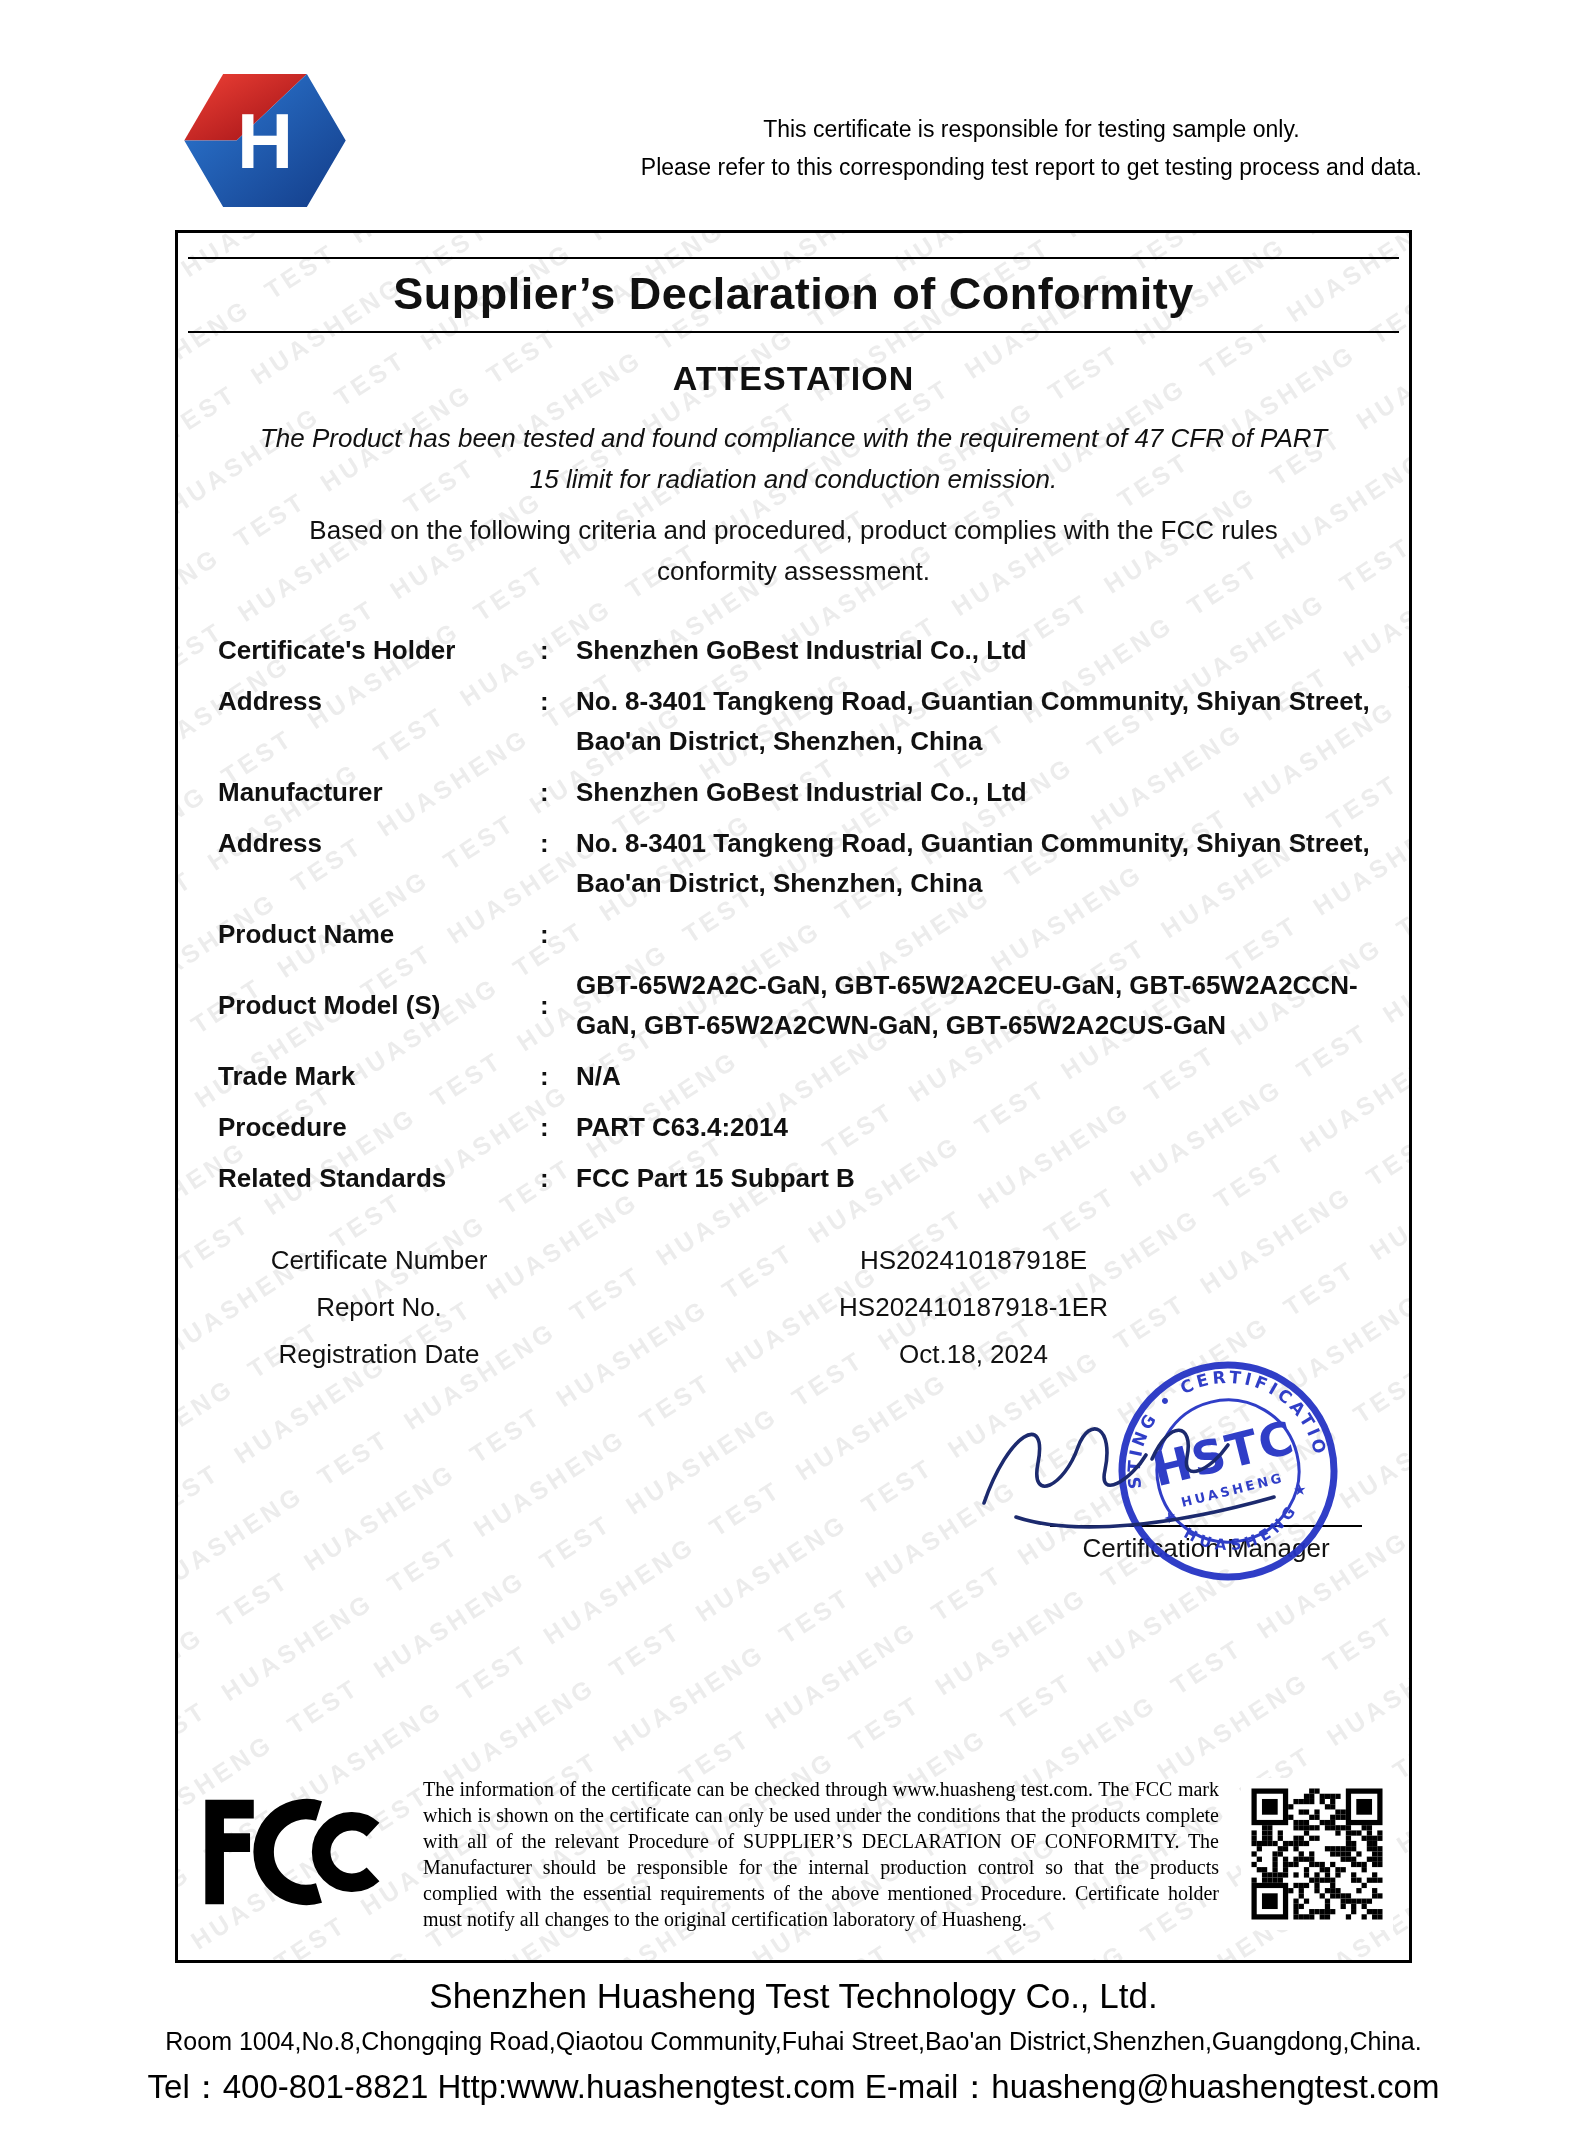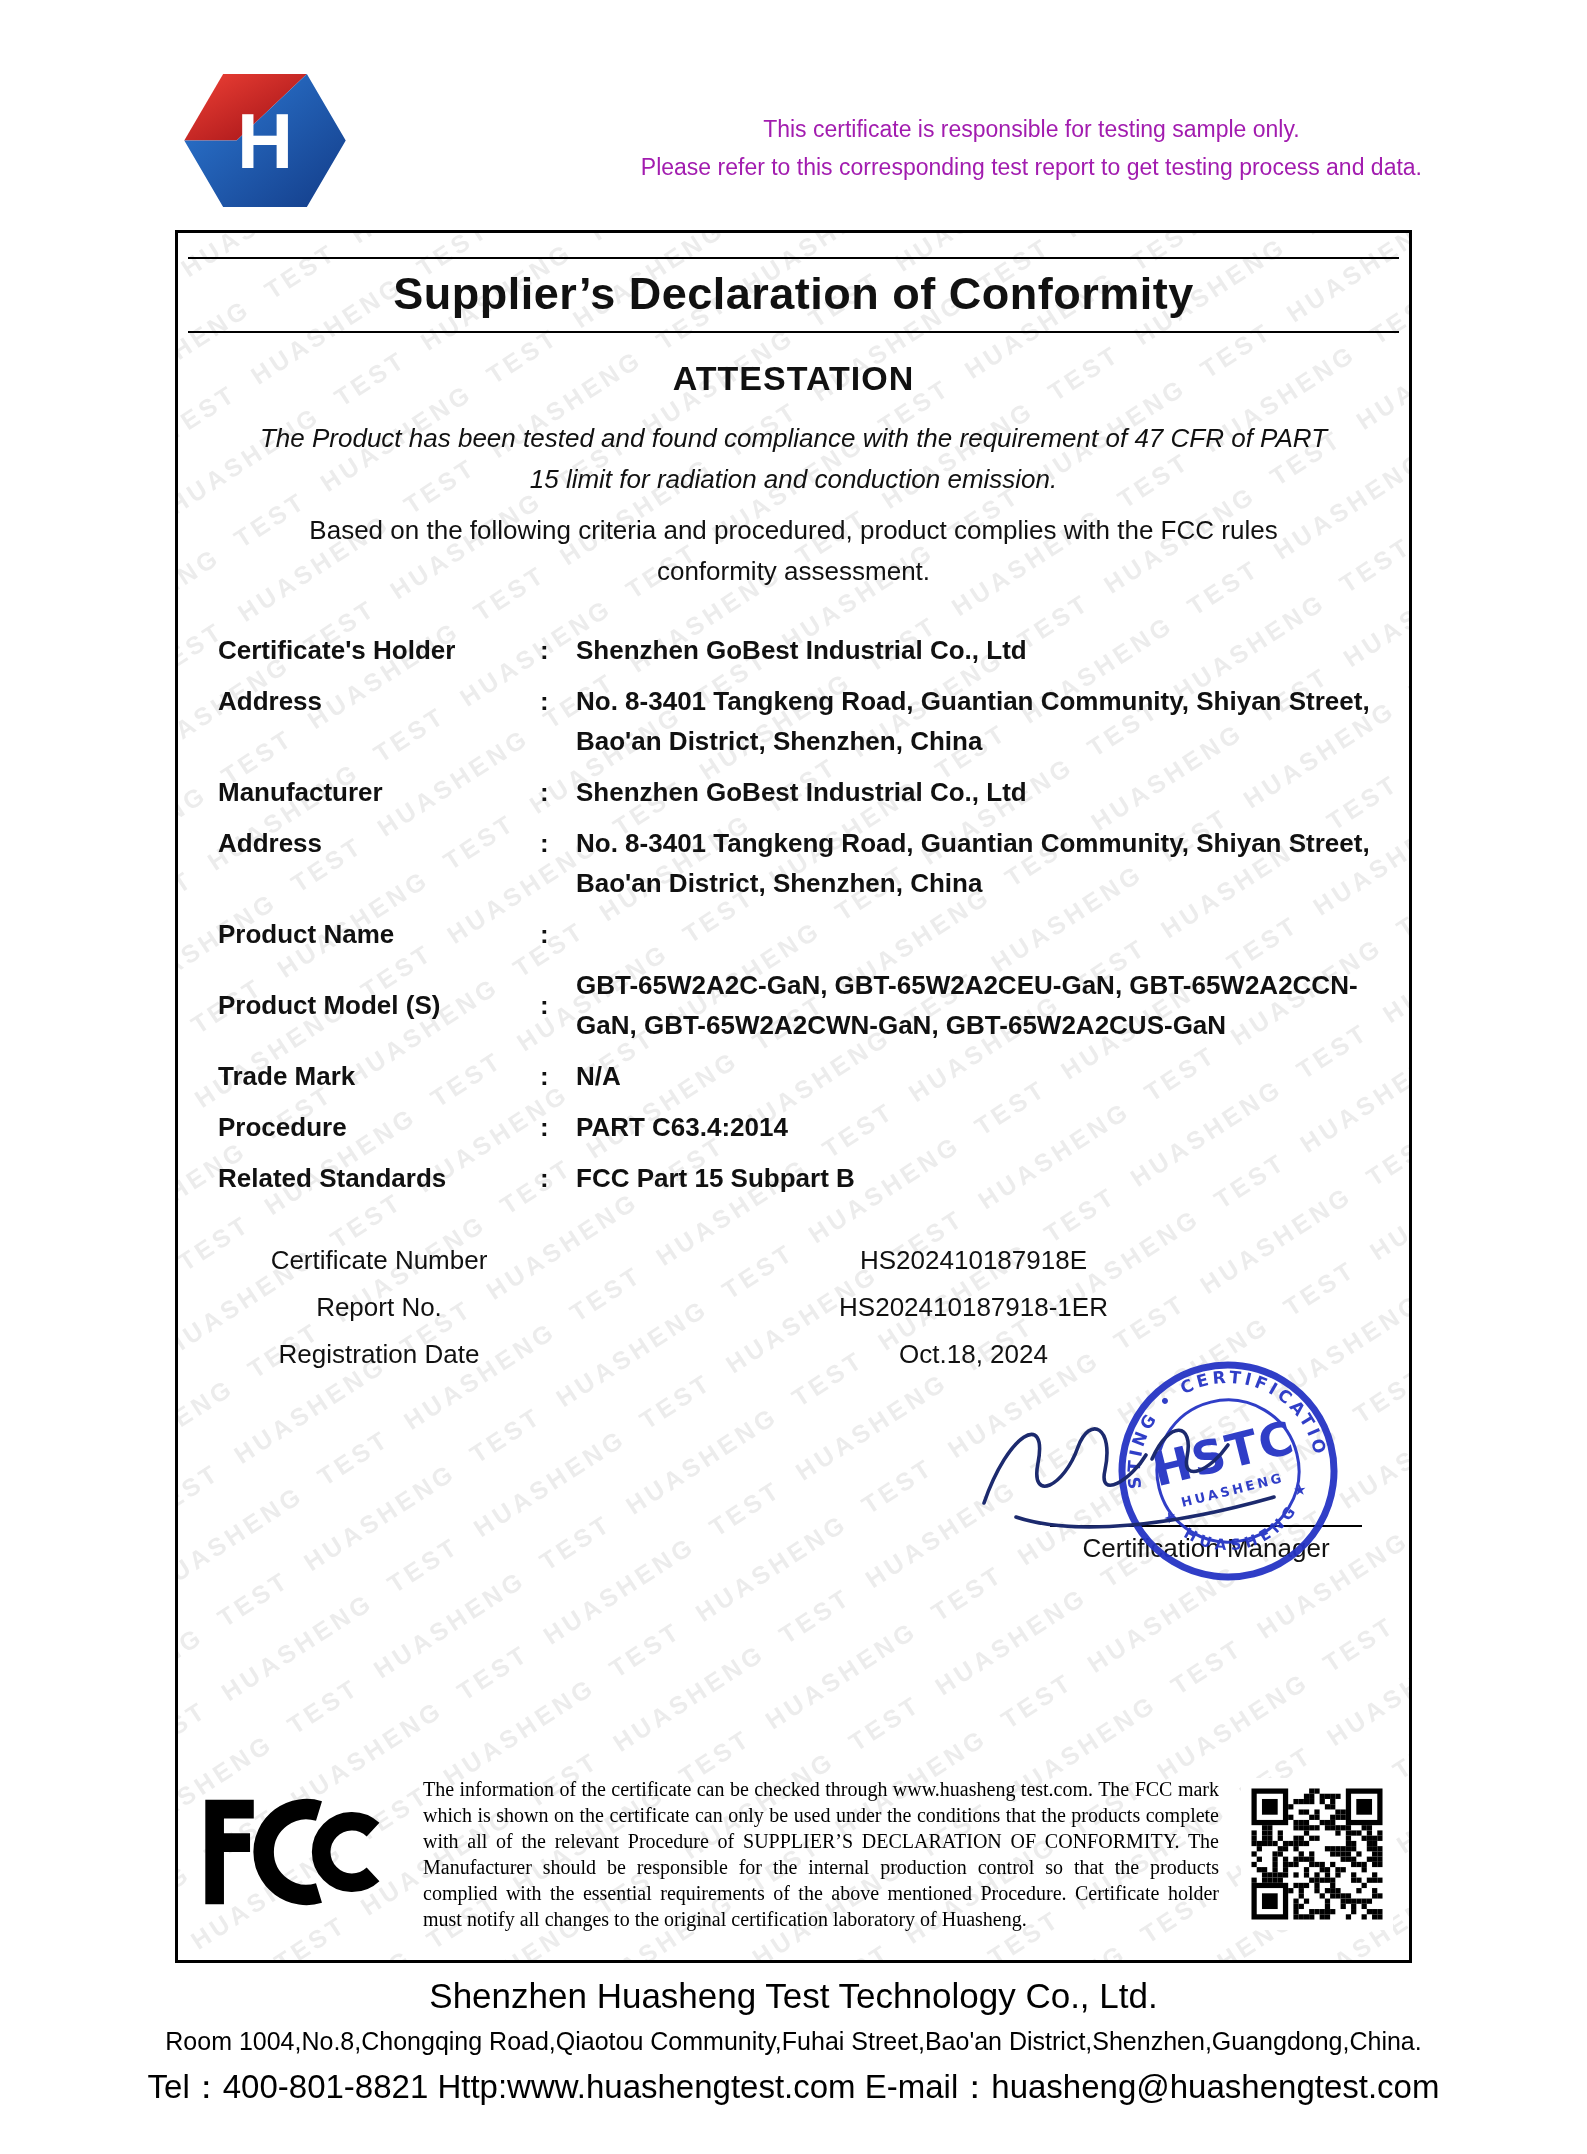--- a/index.html
+++ b/index.html
@@ -2,21 +2,21 @@
 <html><head>
 <meta charset="utf-8">
 <style>
   * { margin:0; padding:0; box-sizing:border-box; }
   html,body { background:#fff; }
   body { font-family:"Liberation Sans", sans-serif; color:#111; }
   .page { position:relative; width:1587px; height:2154px; background:#fff; overflow:hidden; }
 
   
   .logo { position:absolute; left:175px; top:68px; }
-  .top-note { position:absolute; top:110px; right:165px; text-align:center; font-size:23px; line-height:38px; color:#a21caf; }
+  .top-note { position:absolute; top:110px; right:165px; text-align:center; font-size:23px; line-height:38px; color:#000000; }
 
   
   .cert-box { position:absolute; left:175px; top:230px; width:1237px; height:1733px; border:3px solid #000; background:#fff; overflow:hidden; }
 
   
   .watermark { position:absolute; left:-600px; top:-800px; width:2800px; height:3400px; transform:rotate(-33deg); z-index:0; pointer-events:none; }
   .wm-line { white-space:nowrap; font-size:25px; font-weight:700; letter-spacing:4px; word-spacing:12px; line-height:64px; color:rgba(140,140,140,0.17); }
 
   .cert-content { position:relative; z-index:1; padding-top:24px; }
   .rule { border-top:2px solid #000; margin:0 10px; }

